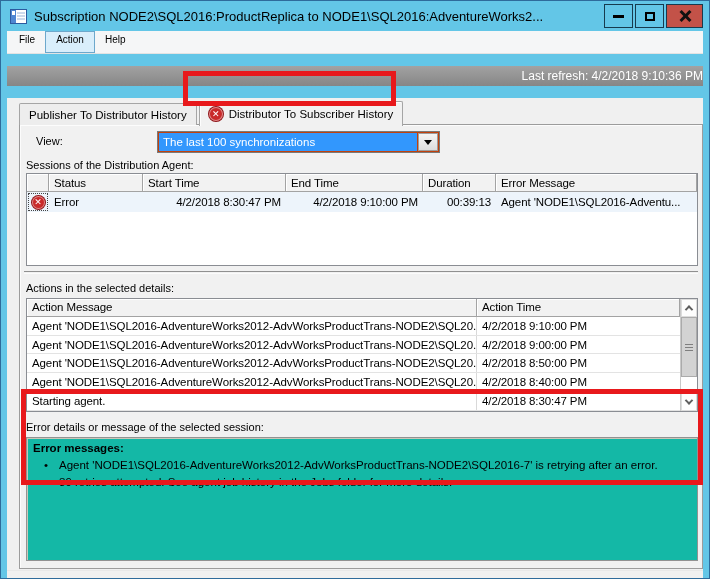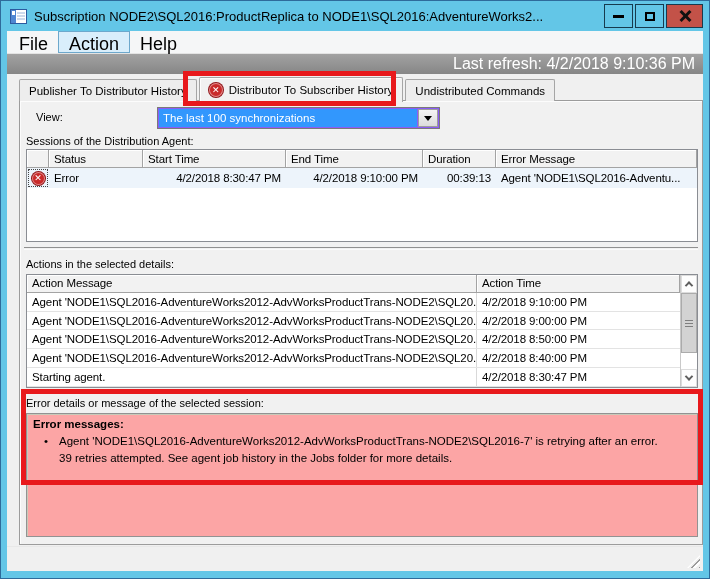--- a/index.html
+++ b/index.html
@@ -20,47 +20,47 @@
   .glyph-min { width: 11px; height: 3px; background: #000; }
   .glyph-max { width: 10px; height: 9px; border: 2px solid #000; background: transparent; }
   .glyph-close { position: relative; width: 12px; height: 12px; }
   .glyph-close::before, .glyph-close::after {
     content:""; position:absolute; left:5px; top:-1px; width:3px; height:14px; background:#111; }
   .glyph-close::before { transform: rotate(45deg); }
   .glyph-close::after  { transform: rotate(-45deg); }
   
   .menubar { height: 23px; margin: 0 6px; background: #f5f6f7; display: flex; align-items: stretch;
              padding-left: 2px; border-bottom: 1px solid #e3e3e3; }
-  .menu-item { padding: 3px 10px 0 10px; font-size: 18px; cursor: default; }
+  .menu-item { padding: 3px 10px 0 10px; font-size: 10px; cursor: default; }
   .menu-item.active { background:#d9eefb; border:1px solid #6da8cc; padding-top:2px; }
   
-  .refreshbar { height: 20px; margin: 0 6px; background: linear-gradient(#a2a2a2,#868686);
-                display:flex; align-items:center; justify-content:flex-end; padding-right: 8px;
-                color:#fff; font-size:16px; }
+  .refreshbar { height: 20px; margin: 12px 6px; background: linear-gradient(#a2a2a2,#868686);
+                display:flex; align-items:center; justify-content:flex-end; padding-right: 0;
+                color:#fff; font-size:12px; }
   
   .main { position: relative; height: 497px; margin: 0 6px; background:#f0f0f0; }
   
   .tabstrip { position:absolute; left:12px; top:1px; height:26px; display:flex; align-items:flex-end; z-index:3; }
   .tab { height:22px; background:#ededed; border:1px solid #a5a5a5; border-bottom:none;
          display:flex; align-items:center; padding:0 9px; font-size:11.5px; white-space:nowrap;
          margin-right:2px; border-radius:2px 2px 0 0; }
   .tab.active { height:25px; background:#f1f1f1; z-index:4; margin-bottom:-1px;
                 box-shadow: inset 1px 1px 0 #fdfdfd; }
   .err-badge { width:14px; height:14px; border-radius:50%; background:#c92a2a;
                box-shadow: inset 0 0 0 1px rgba(255,255,255,.45), 0 0 0 1px #8e1418;
                color:#fff; font-size:9px; font-weight:bold; display:flex; align-items:center;
                justify-content:center; margin-right:6px; flex:0 0 auto; line-height:1; }
   .err-badge::before { content:"\2715"; }
   
   .tabpage { position:absolute; left:12px; top:26px; width:684px; height:445px;
              background:#f1f1f1; border:1px solid #9c9c9c; box-shadow: inset 1px 1px 0 #fcfcfc; }
   .flabel { position:absolute; font-size:11px; white-space:nowrap; }
   
   .combo { position:absolute; left:137px; top:6px; width:283px; height:22px;
-           border:1px solid #7a7a7a; background:#8b5cf6; display:flex; padding:1px; }
+           border:1px solid #7a7a7a; background:#c2410c; display:flex; padding:1px; }
   .combo-value { flex:1; background:#3297fd; color:#fff; font-size:11.5px;
                  display:flex; align-items:center; padding-left:4px; white-space:nowrap; overflow:hidden; }
   .combo-btn { width:20px; margin-left:1px; background:linear-gradient(#f4f4f4,#dcdcdc);
                border:1px solid #9d9d9d; display:flex; align-items:center; justify-content:center; }
   .tri-down { width:0; height:0; border-left:4px solid transparent; border-right:4px solid transparent;
               border-top:5px solid #000; }
   
   .stable { position:absolute; background:#fff; border:1px solid #8a8d93; overflow:hidden;
             font-size:11.5px; letter-spacing:-0.1px; }
   .hrow { display:flex; height:18px; }
@@ -99,21 +99,21 @@
   .chev-up { transform: rotate(45deg) translate(1px,1px); }
   .chev-down { transform: rotate(225deg) translate(1px,1px); }
   .sc-thumb { height:60px; background:#d3d3d3; border:1px solid #ababab;
               display:flex; align-items:center; justify-content:center; }
   .sc-grip { width:8px; height:7px;
              background: linear-gradient(#7f7f7f 0 1px, transparent 1px 3px, #7f7f7f 3px 4px, transparent 4px 6px, #7f7f7f 6px 7px); }
   .sc-track { flex:1; background:#fff; }
   .sc-btn.bottom { margin-top:auto; }
   
   .yellowbox { position:absolute; left:6px; top:312px; width:672px; height:124px;
-               background:#fca5a5; border:1px solid #929292; box-shadow: inset 1px 1px 0 #c9c9b9;
+               background:#14b8a6; border:1px solid #929292; box-shadow: inset 1px 1px 0 #c9c9b9;
                padding:4px 10px 4px 6px; font-size:11.5px; overflow:hidden; }
   .yb-head { font-weight:bold; font-size:11.5px; }
   .yb-item { display:flex; margin-top:3px; line-height:1.5; }
   .yb-bullet { width:26px; text-align:center; flex:0 0 auto; }
   .yb-text { flex:1; padding-right:26px; }
   
   .bottomstrip { position:absolute; left:0; right:0; top:472px; height:25px; background:#f0f0f0;
                  border-top:1px solid #e8e8e8; }
   .resize-grip { position:absolute; right:3px; bottom:3px; width:13px; height:13px;
                  background: repeating-linear-gradient(135deg, transparent 0 2px, #9d9d9d 2px 3px, #ffffff 3px 5px);
@@ -164,23 +164,20 @@
   <div class="main">
 
     <div class="tabstrip">
       <div class="tab">
         <span>Publisher To Distributor History</span>
       </div>
       <div class="tab active">
         <span class="err-badge"></span>
         <span>Distributor To Subscriber History</span>
       </div>
-      <div class="tab">
-        <span>Undistributed Commands</span>
-      </div>
     </div>
 
     <div class="tabpage">
 
       <span class="flabel" style="left:16px; top:10px;">View:</span>
       <div class="combo">
         <span class="combo-value">The last 100 synchronizations</span>
         <span class="combo-btn">
           <span class="tri-down"></span>
         </span>

